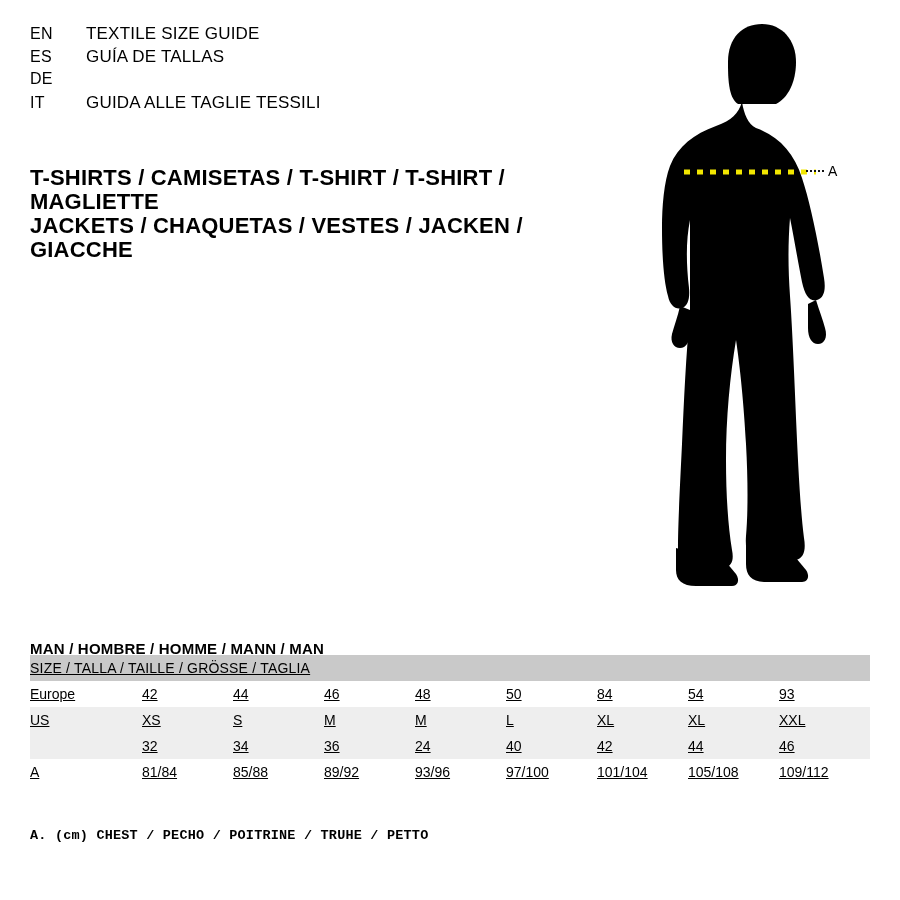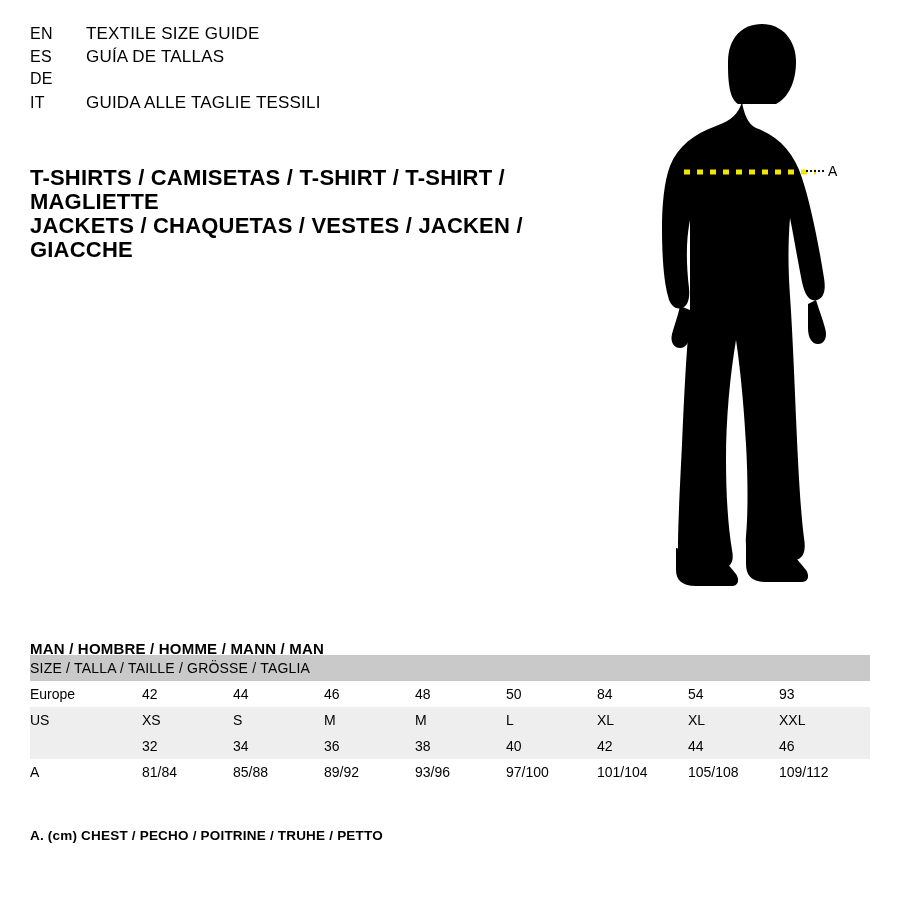--- a/index.html
+++ b/index.html
@@ -89,20 +89,21 @@
     margin-top: 12px;
   }
 
   table.size-table {
     position: absolute;
     left: 30px;
     top: 655px;
     width: 840px;
     border-collapse: collapse;
     font-size: 14px;
+    text-decoration: underline;
   }
   table.size-table th,
   table.size-table td {
     text-align: left;
     padding: 0;
     height: 26px;
     vertical-align: middle;
   }
   .row-head {
     background: #c9c9c9;
@@ -126,20 +127,21 @@
     text-align: center;
   }
 
   .footnote {
     position: absolute;
     left: 30px;
     top: 828px;
     font-size: 13.5px;
     font-weight: bold;
     letter-spacing: 0.2px;
+    font-family: Liberation Mono, monospace;
   }
 </style>
 </head>
 <body>
 
 <div class="lang-block">
   <div class="lang-row">
     <span class="lang-code">EN</span>
     <span class="lang-text">TEXTILE SIZE GUIDE</span>
   </div>
@@ -237,21 +239,21 @@
       <td class="val-cell">L</td>
       <td class="val-cell">XL</td>
       <td class="val-cell">XL</td>
       <td class="val-cell">XXL</td>
     </tr>
     <tr class="row-gray">
       <td class="label-cell"></td>
       <td class="val-cell">32</td>
       <td class="val-cell">34</td>
       <td class="val-cell">36</td>
-      <td class="val-cell">38</td>
+      <td class="val-cell">24</td>
       <td class="val-cell">40</td>
       <td class="val-cell">42</td>
       <td class="val-cell">44</td>
       <td class="val-cell">46</td>
     </tr>
     <tr class="row-light">
       <td class="label-cell">A</td>
       <td class="val-cell">81/84</td>
       <td class="val-cell">85/88</td>
       <td class="val-cell">89/92</td>

